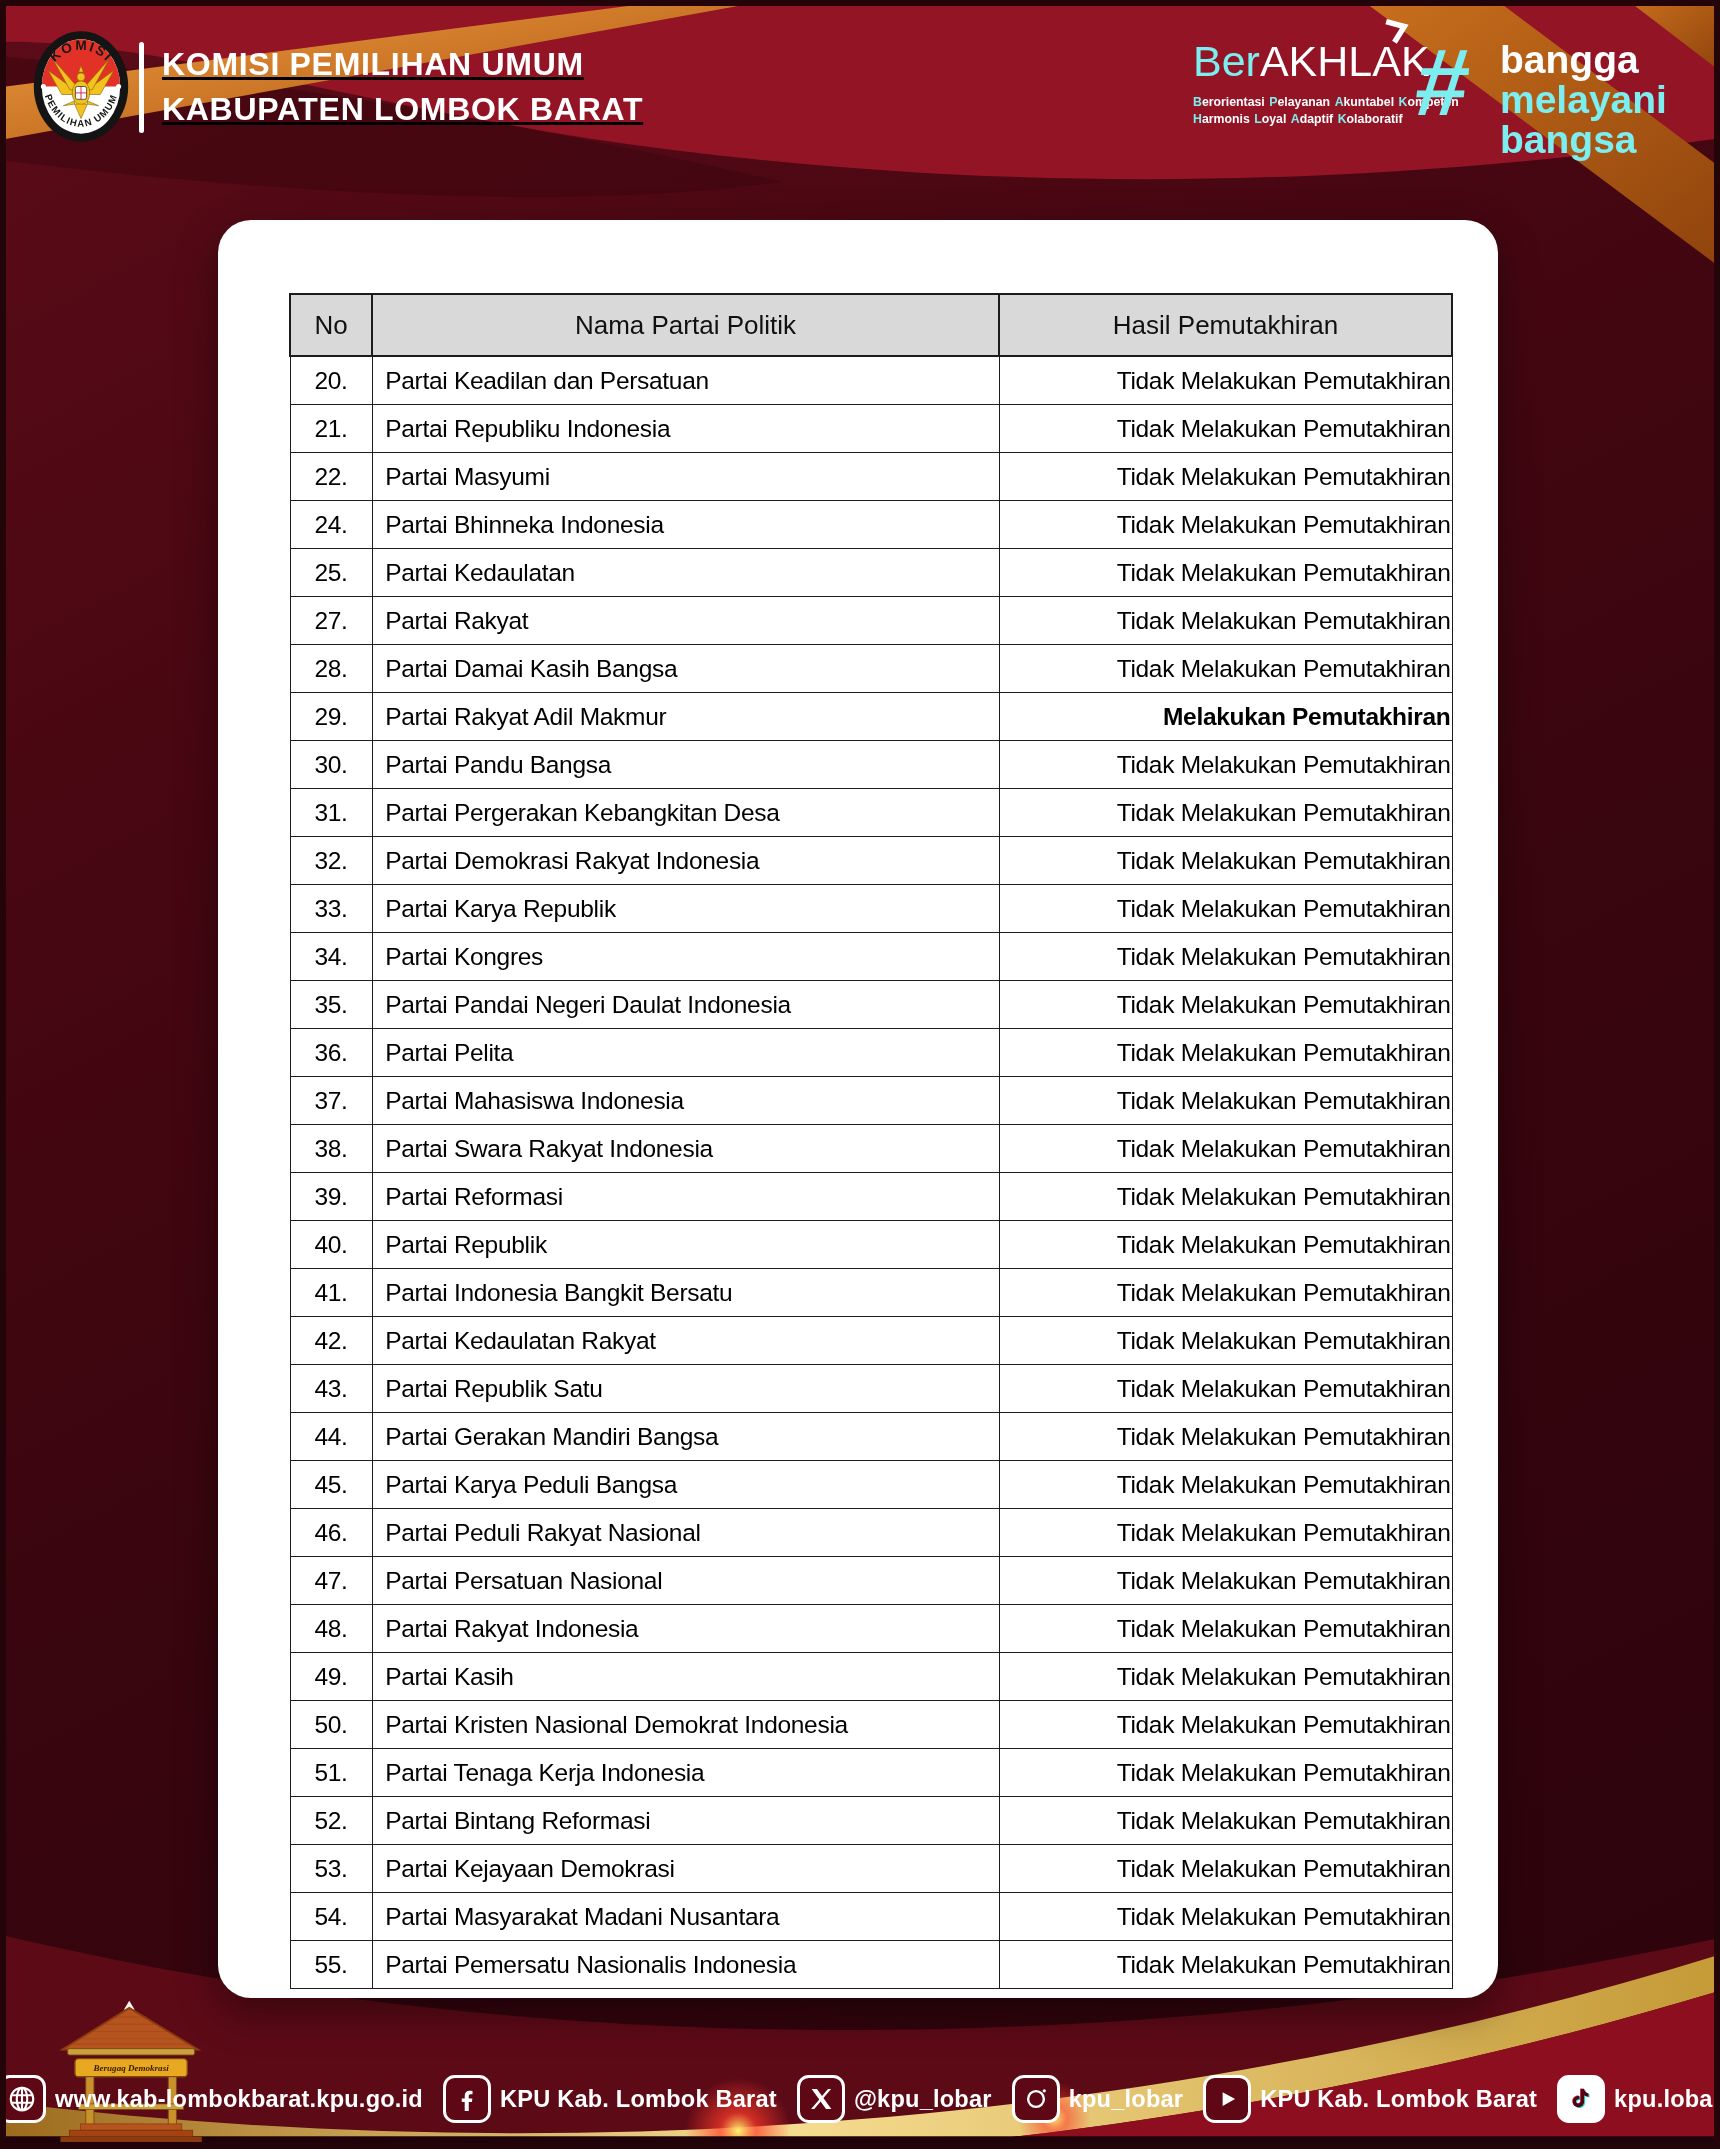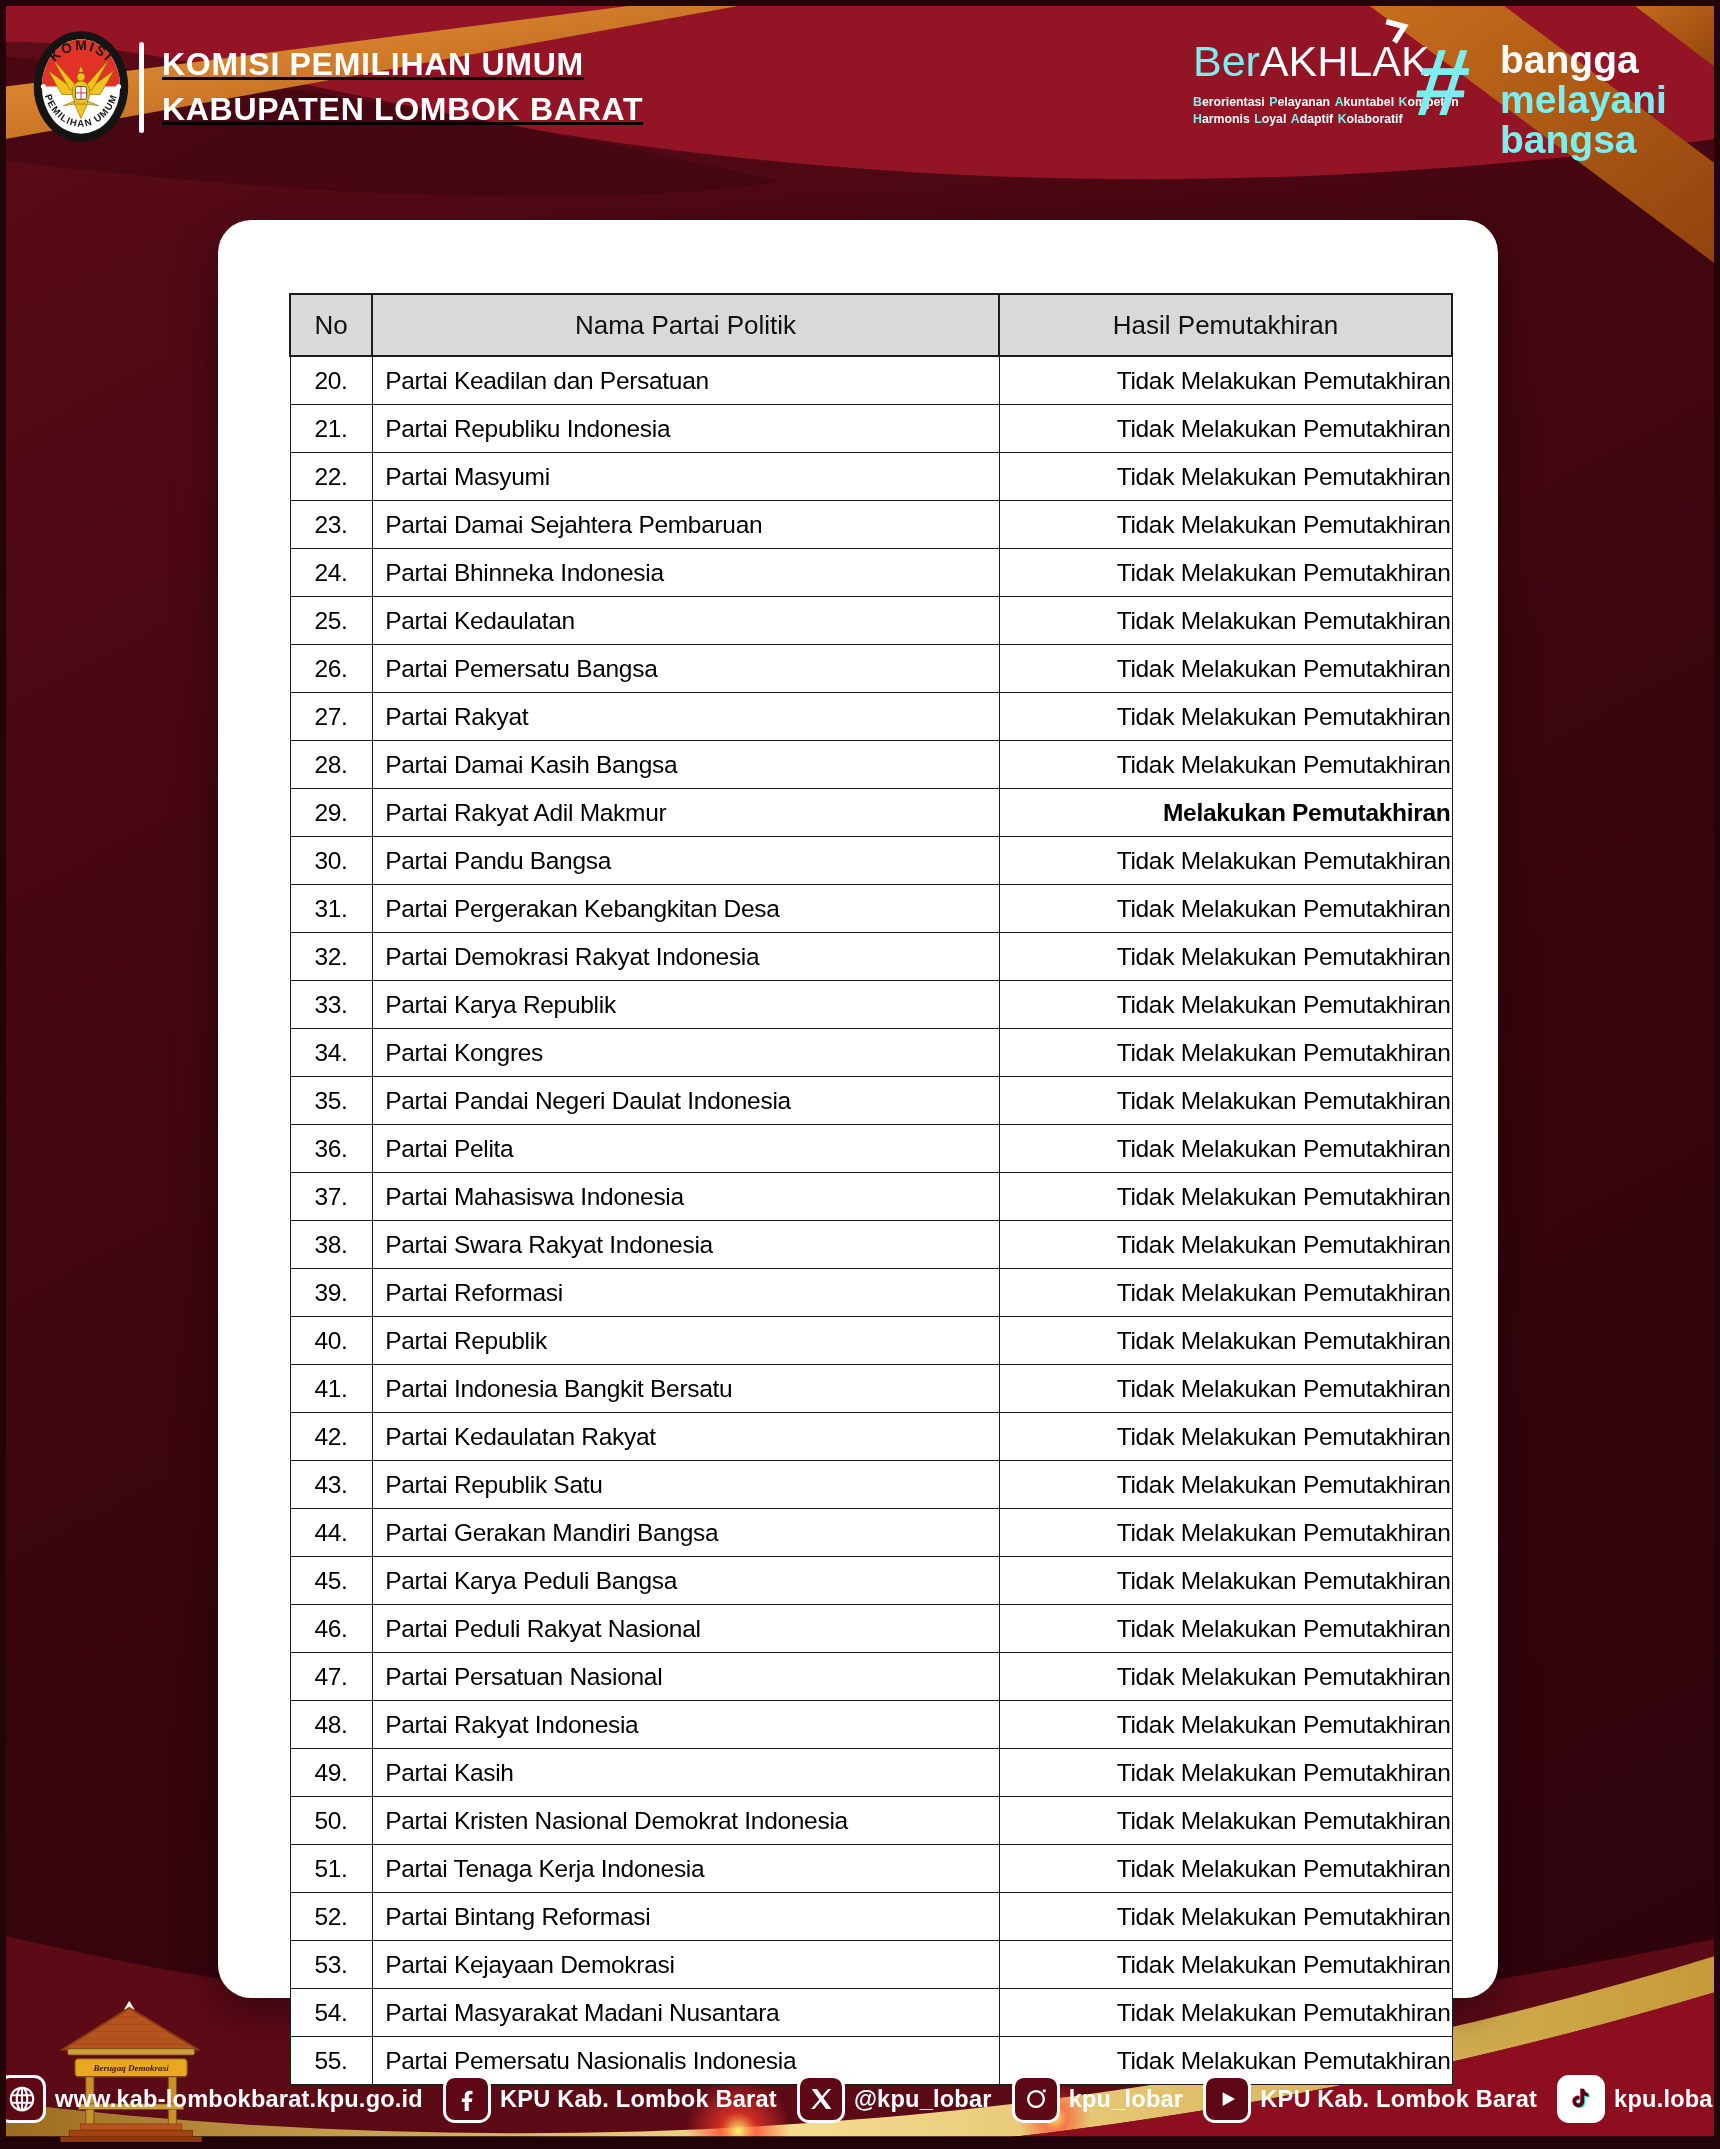--- a/index.html
+++ b/index.html
@@ -185,37 +185,27 @@
         <td class="no">21.</td>
         <td class="party">Partai Republiku Indonesia</td>
         <td class="result">Tidak Melakukan Pemutakhiran</td>
       </tr>
       <tr>
         <td class="no">22.</td>
         <td class="party">Partai Masyumi</td>
         <td class="result">Tidak Melakukan Pemutakhiran</td>
       </tr>
       <tr>
-        <td class="no">23.</td>
-        <td class="party">Partai Damai Sejahtera Pembaruan</td>
-        <td class="result">Tidak Melakukan Pemutakhiran</td>
-      </tr>
-      <tr>
         <td class="no">24.</td>
         <td class="party">Partai Bhinneka Indonesia</td>
         <td class="result">Tidak Melakukan Pemutakhiran</td>
       </tr>
       <tr>
         <td class="no">25.</td>
         <td class="party">Partai Kedaulatan</td>
-        <td class="result">Tidak Melakukan Pemutakhiran</td>
-      </tr>
-      <tr>
-        <td class="no">26.</td>
-        <td class="party">Partai Pemersatu Bangsa</td>
         <td class="result">Tidak Melakukan Pemutakhiran</td>
       </tr>
       <tr>
         <td class="no">27.</td>
         <td class="party">Partai Rakyat</td>
         <td class="result">Tidak Melakukan Pemutakhiran</td>
       </tr>
       <tr>
         <td class="no">28.</td>
         <td class="party">Partai Damai Kasih Bangsa</td>

